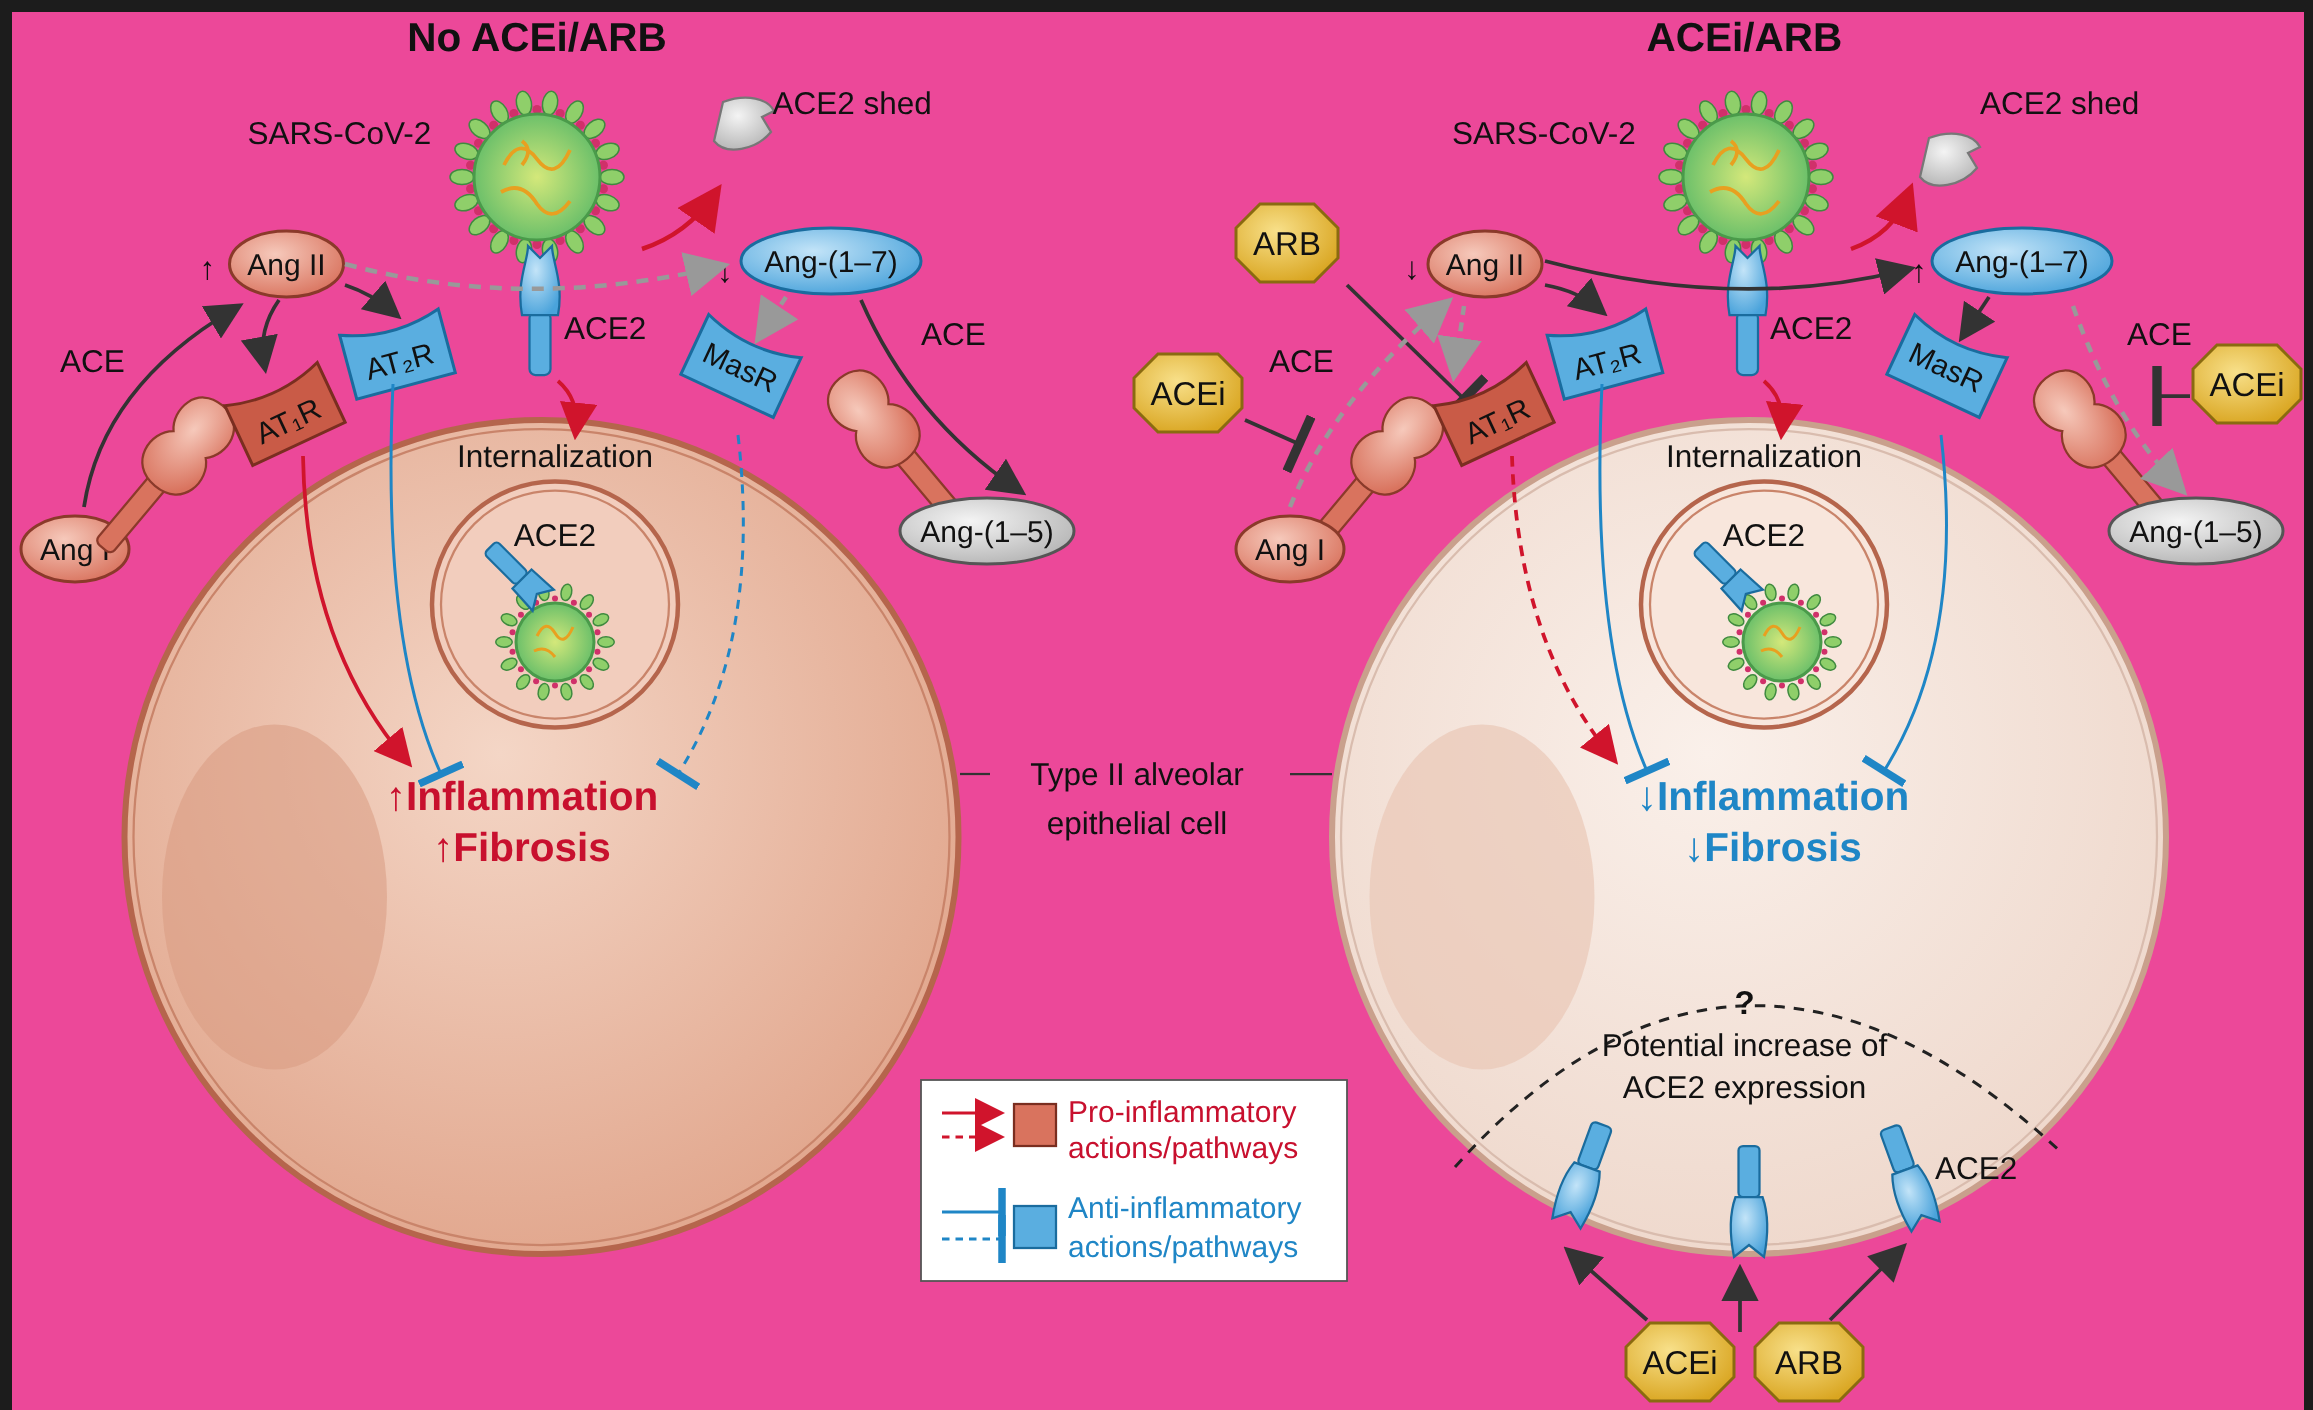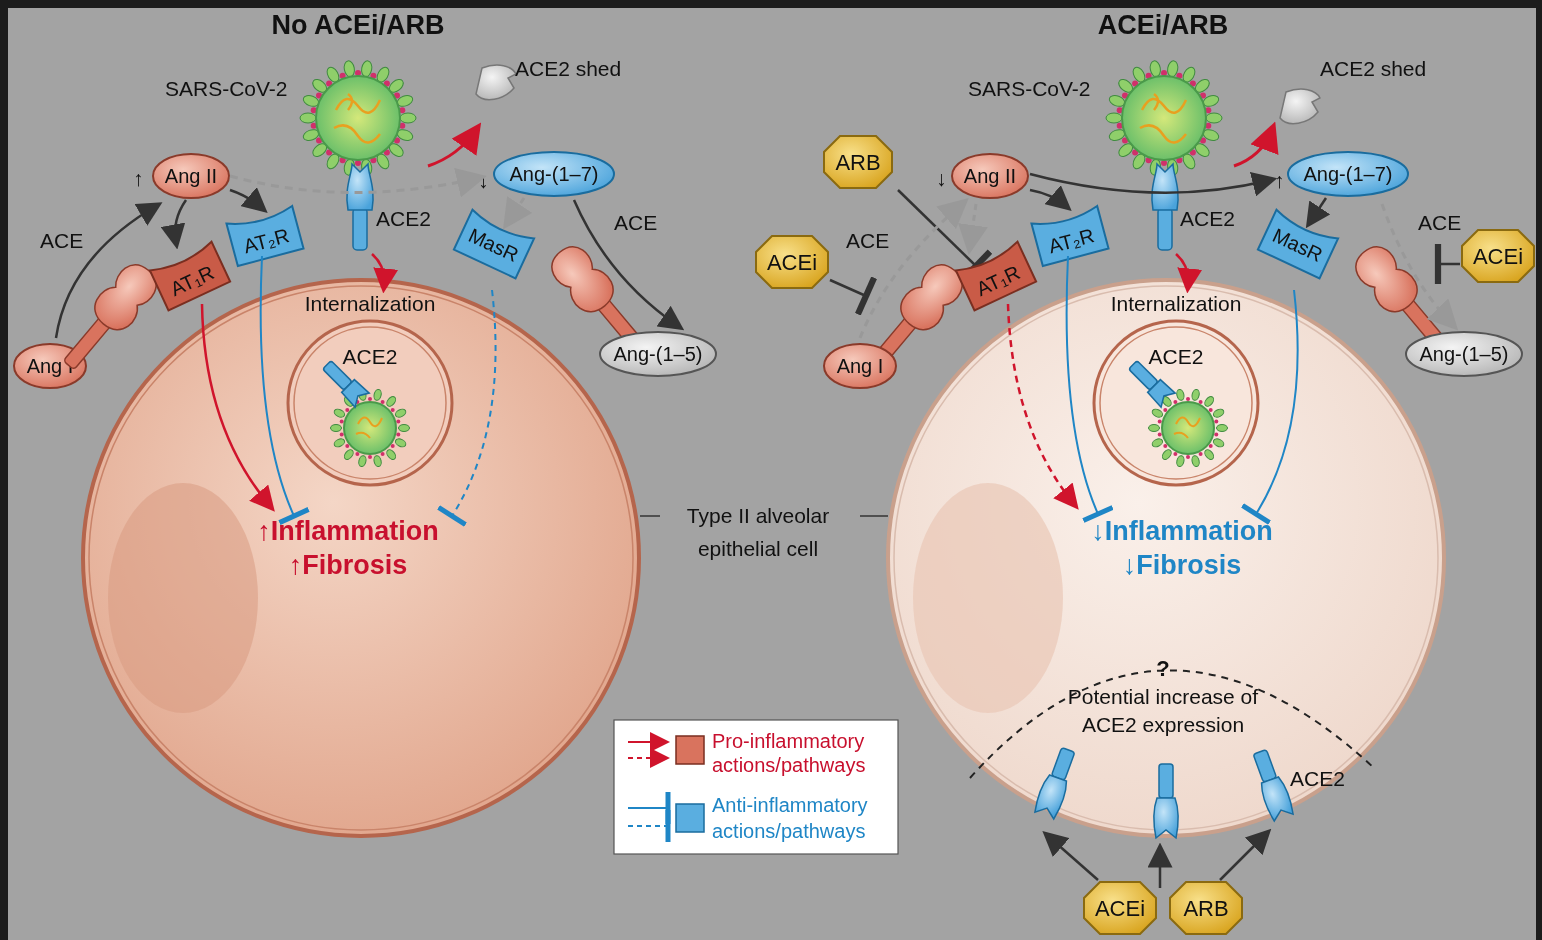--- a/index.html
+++ b/index.html
@@ -1,17 +1,17 @@
 <!DOCTYPE html>
 <html><head>
 <meta charset="utf-8">
 <style>
   html,body{margin:0;padding:0;background:#1c1c1c;}
   body{width:1542px;height:940px;overflow:hidden;position:relative;font-family:"Liberation Sans",sans-serif;}
-  #canvas{position:absolute;left:8px;top:8px;width:1528px;height:932px;background:#a3a3a3;}
+  #canvas{position:absolute;left:8px;top:8px;width:1528px;height:932px;background:#ec4899;}
   svg{position:absolute;left:0;top:0;}
   .t{font-family:"Liberation Sans",sans-serif;}
   .lbl{font-size:21px;fill:#111;}
   .title{font-size:27px;font-weight:bold;fill:#111;}
   .pill{font-size:20px;fill:#111;}
   .outred{font-size:27px;font-weight:bold;fill:#c8102e;}
   .outblue{font-size:27px;font-weight:bold;fill:#1f86c6;}
   .legred{font-size:20px;fill:#c8102e;}
   .legblue{font-size:20px;fill:#1f86c6;}
   .octtxt{font-size:22px;fill:#111;}

